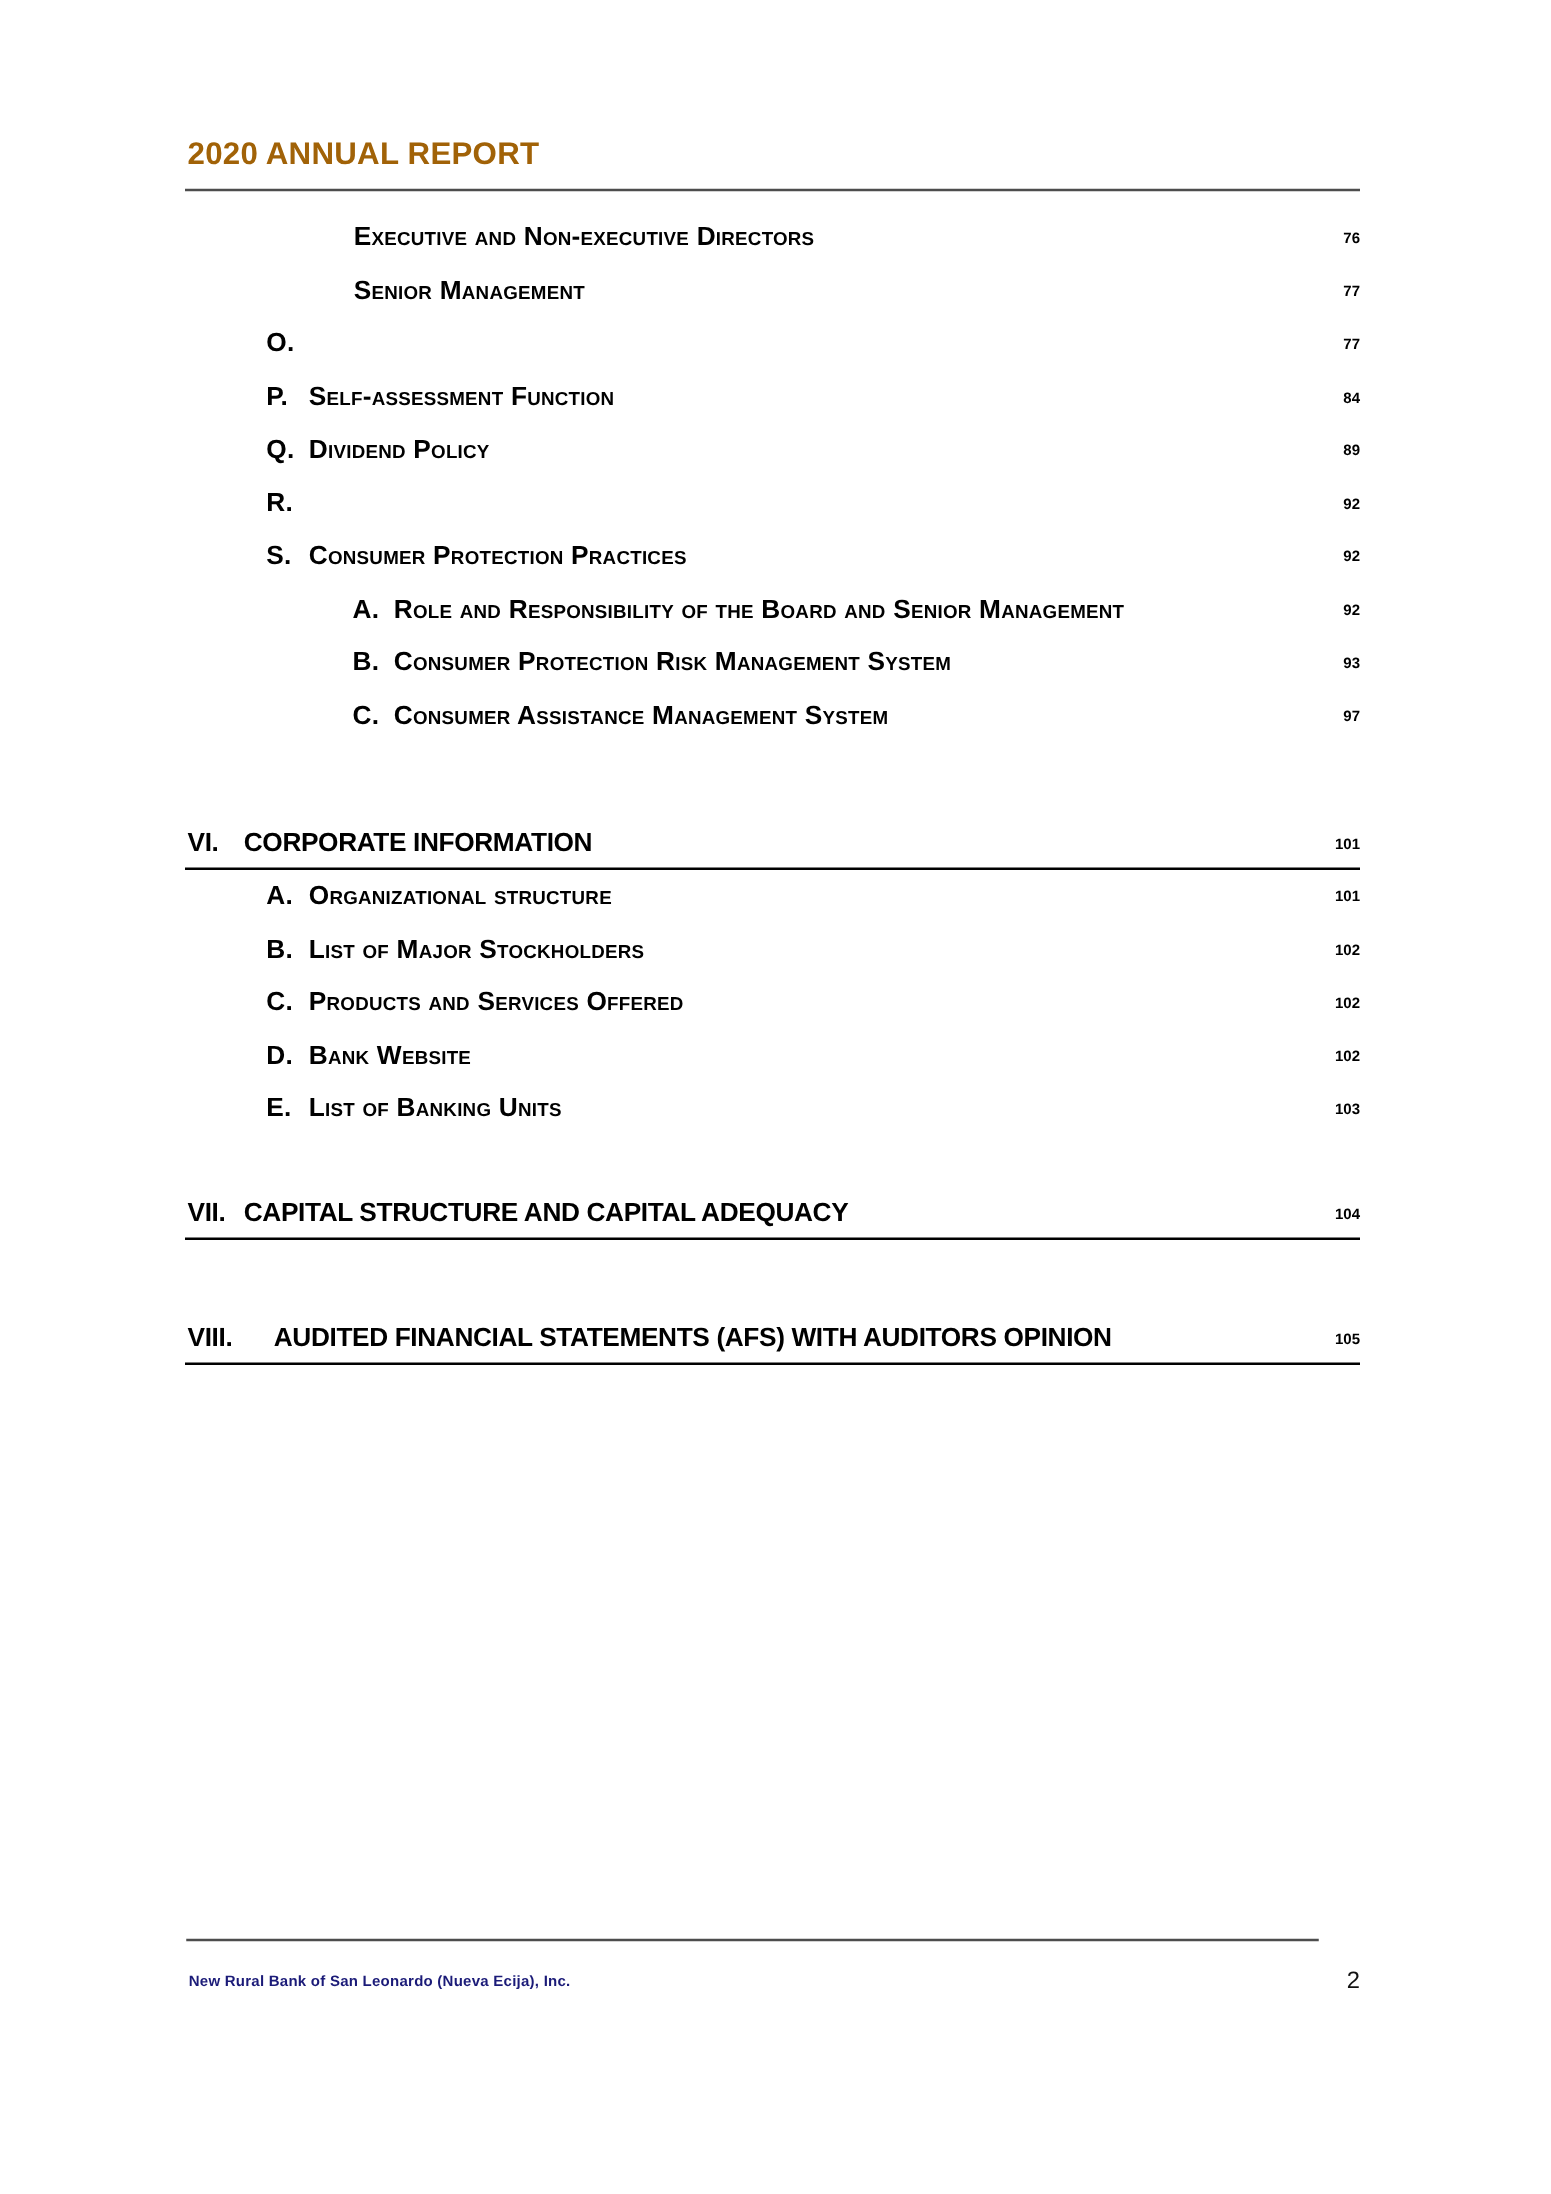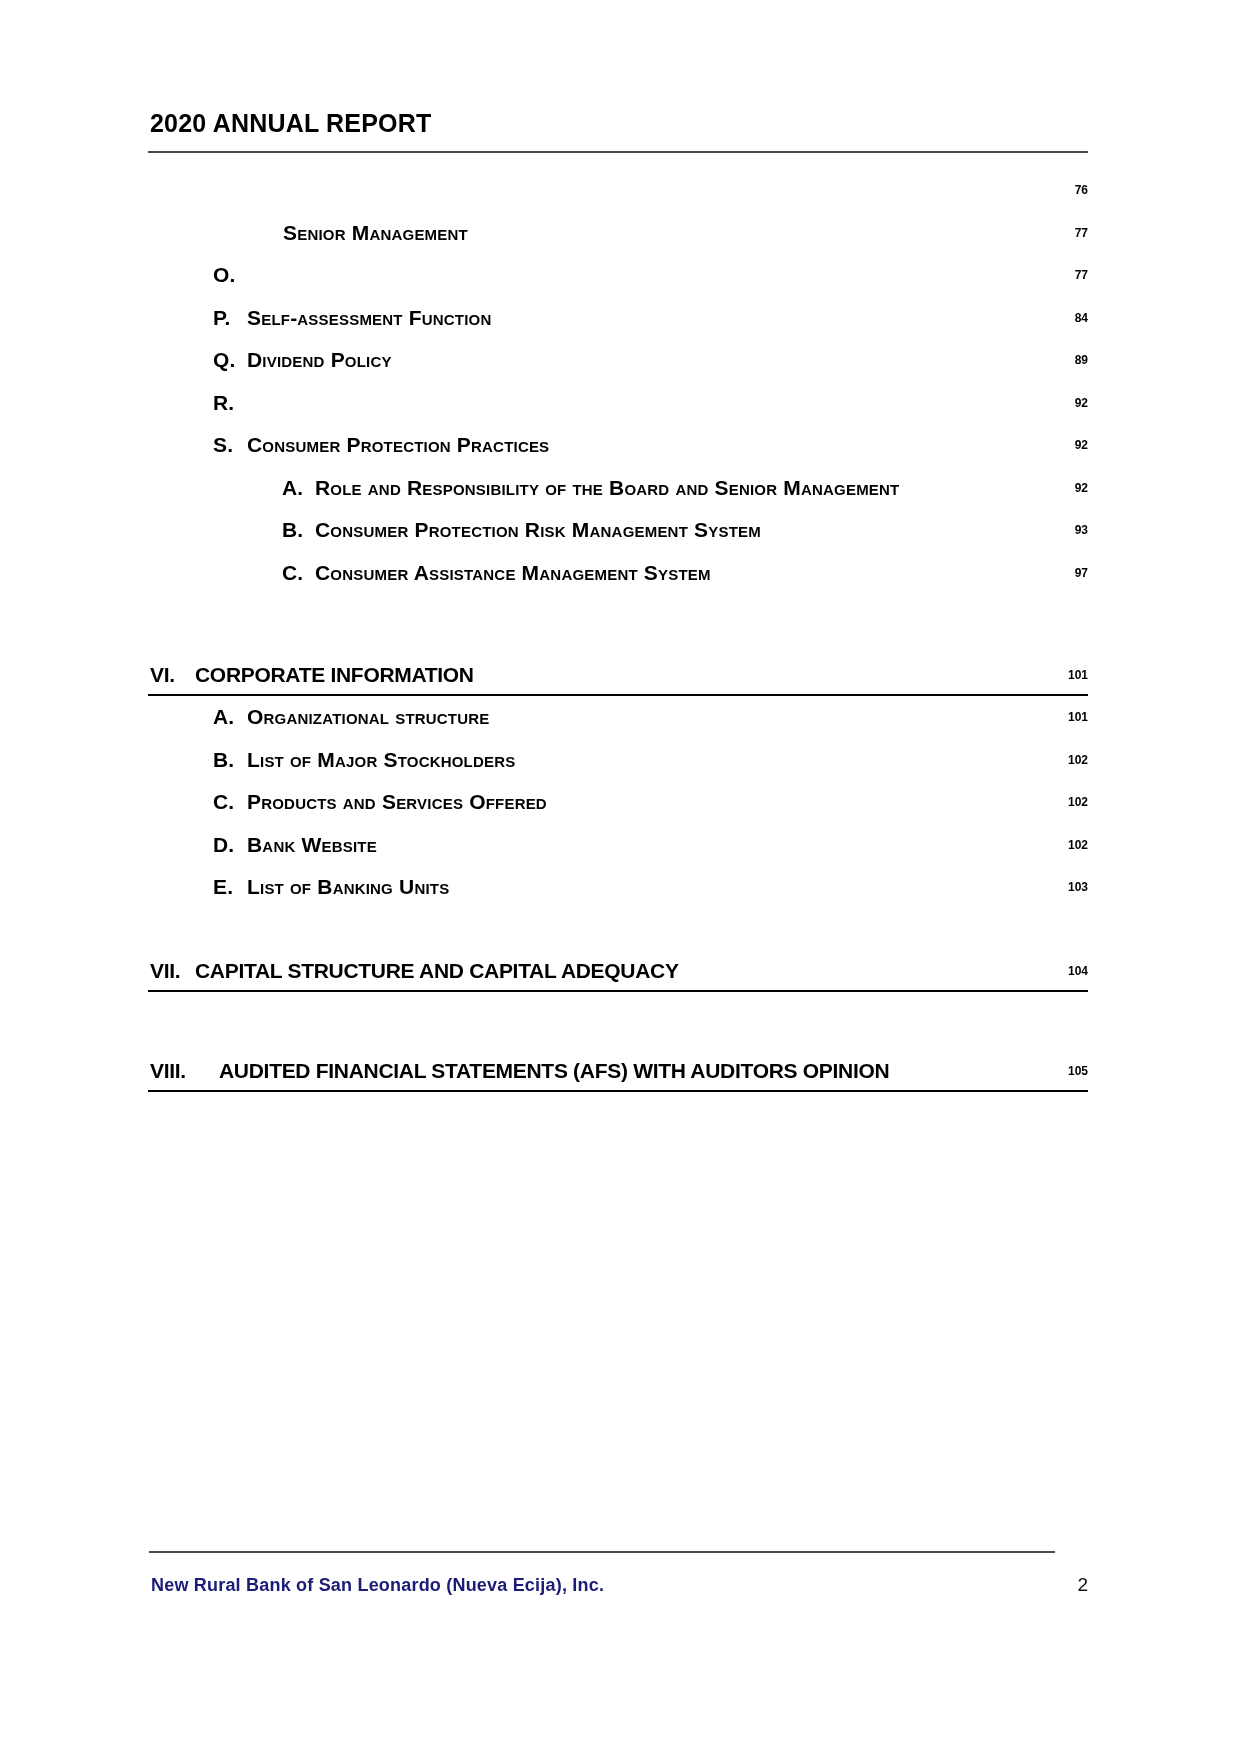--- a/index.html
+++ b/index.html
@@ -10,21 +10,21 @@
     background: #ffffff;
     font-family: "Liberation Sans", sans-serif;
     color: #000;
     overflow: hidden;
     box-sizing: border-box;
     padding: 106px 153px 0 148px;
   }
   .page-title {
     font-size: 25px;
     font-weight: bold;
-    color: #000000;
+    color: #a16207;
     line-height: 34px;
     letter-spacing: 0.2px;
     padding-left: 2px;
   }
   .header-rule {
     height: 2px;
     background: #4d4d4d;
     margin-top: 11px;
   }
   .toc { margin-top: 16px; }
@@ -78,21 +78,21 @@
   .footer {
     position: absolute;
     left: 151px;
     top: 1574px;
     width: 937px;
     display: flex;
     align-items: center;
     justify-content: space-between;
   }
   .bank-name {
-    font-size: 18px;
+    font-size: 12px;
     font-weight: bold;
     color: #1b1b78;
     letter-spacing: 0.2px;
     text-align: center;
   }
   .footer-pageno {
     font-size: 19px;
     color: #111;
   }
 </style>
@@ -100,20 +100,21 @@
 <body>
 
 <div class="page">
 
   <div class="page-title">2020 ANNUAL REPORT</div>
   <div class="header-rule"></div>
 
   <div class="toc">
 
     <div class="row l3 bare">
+      <span class="label">Executive and Non-executive Directors</span>
       <span class="pageno">76</span>
     </div>
 
     <div class="row l3 bare">
       <span class="label">Senior Management</span>
       <span class="pageno">77</span>
     </div>
 
     <div class="row l2">
       <span class="letter">O.</span>

